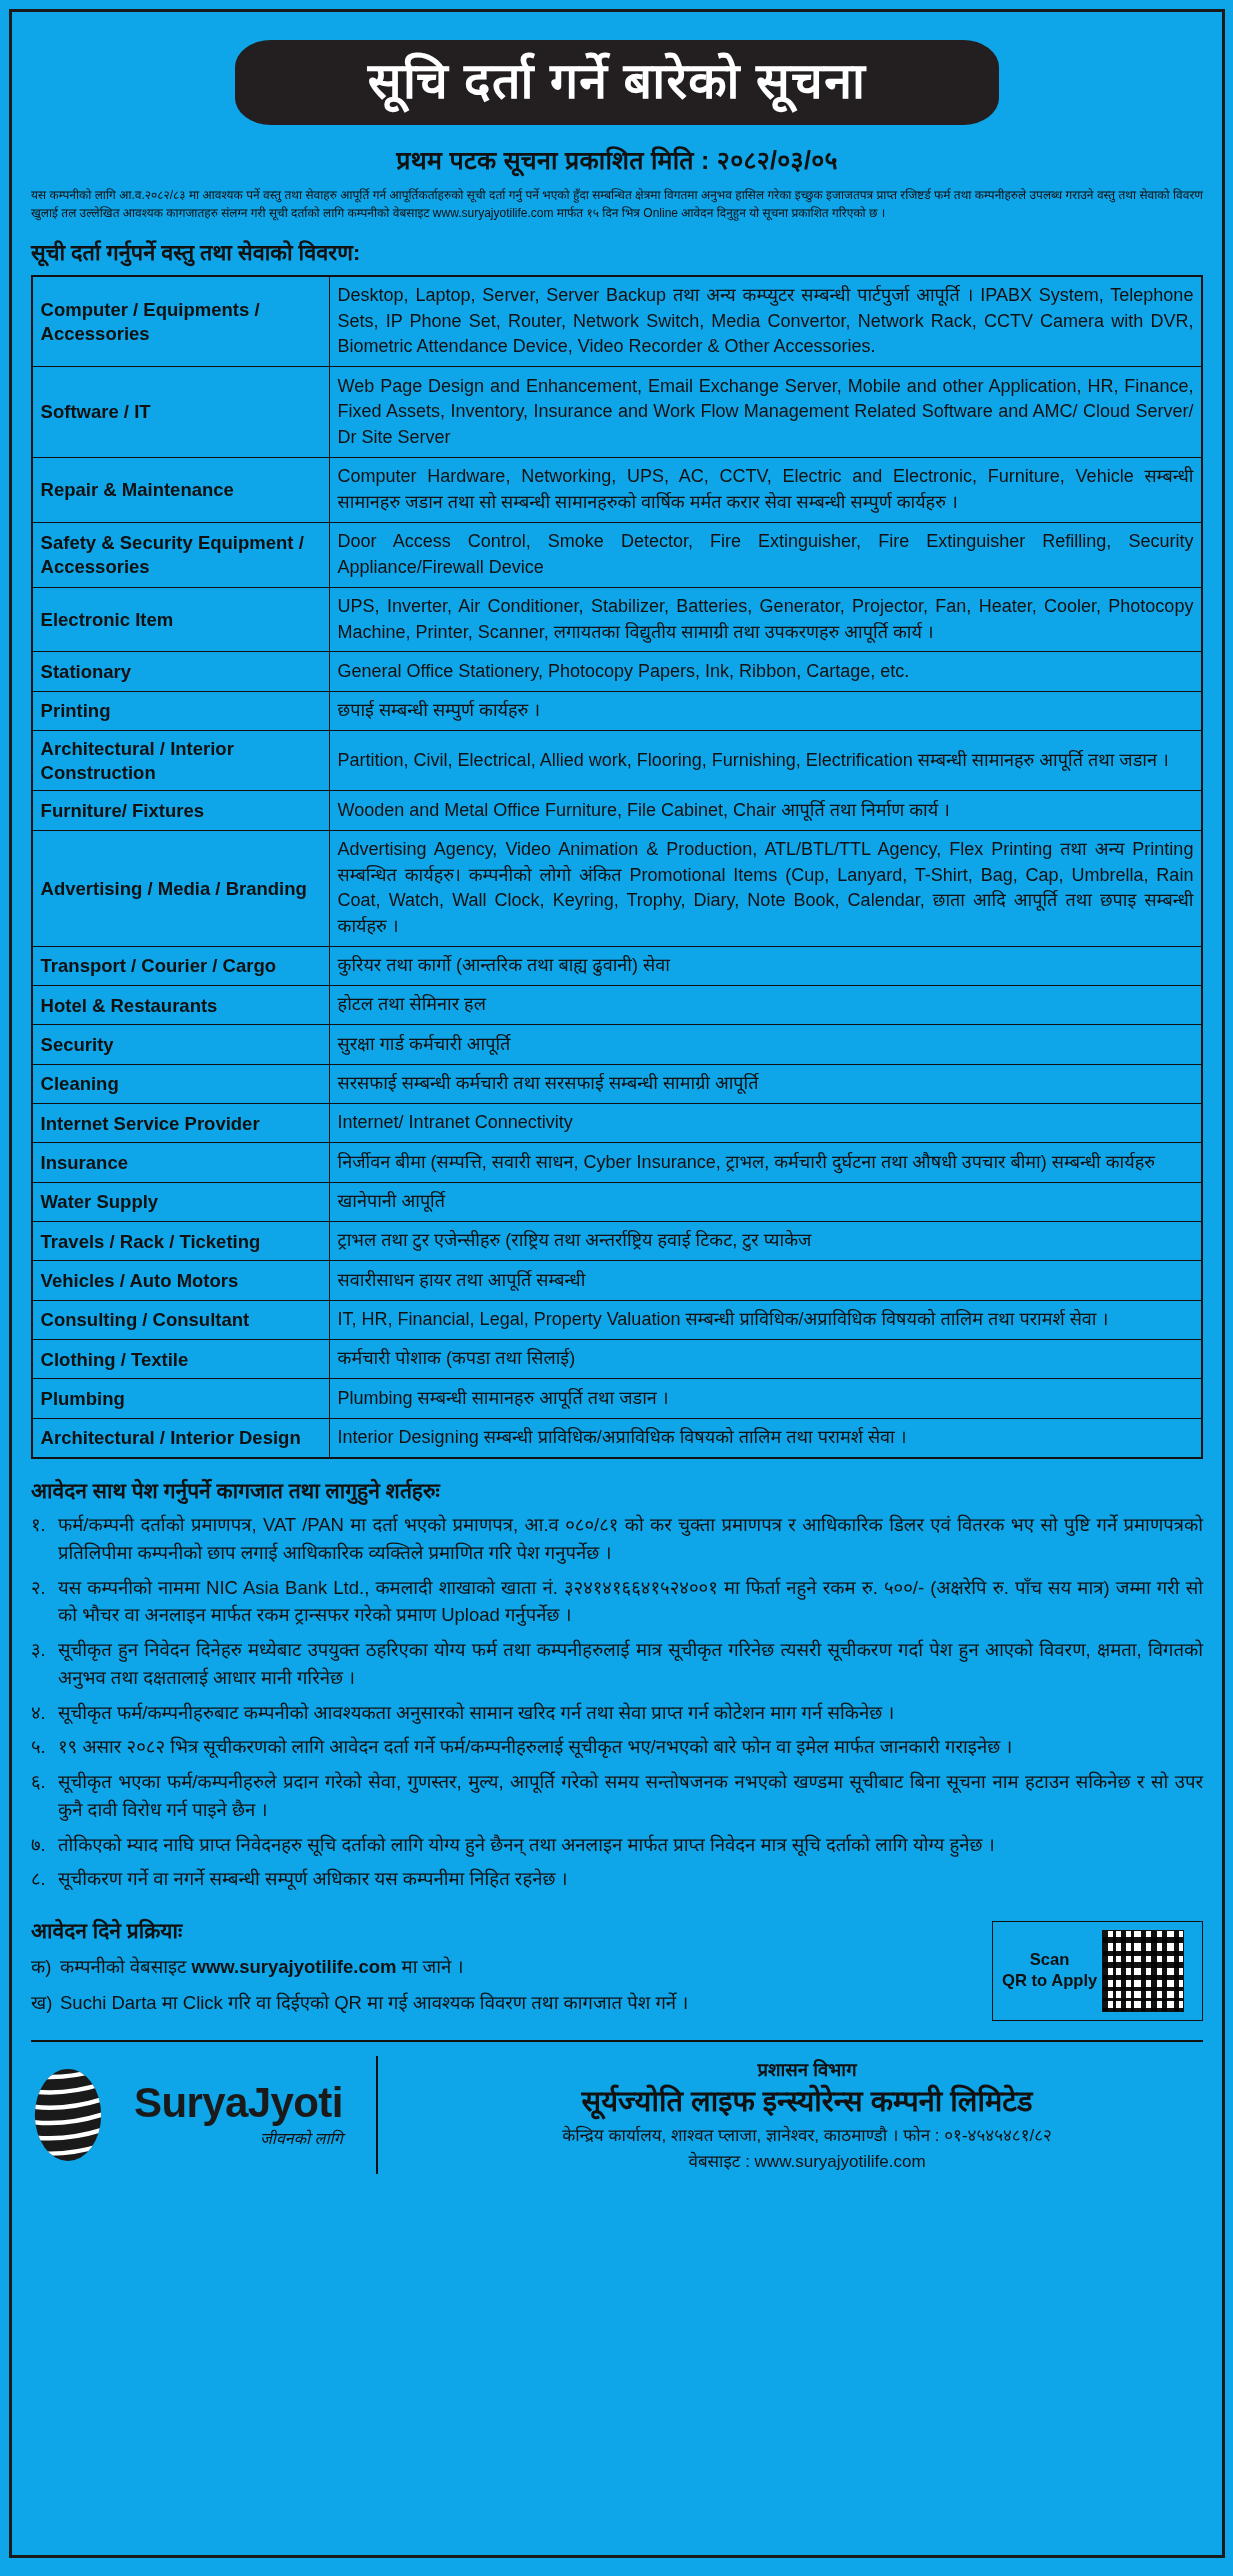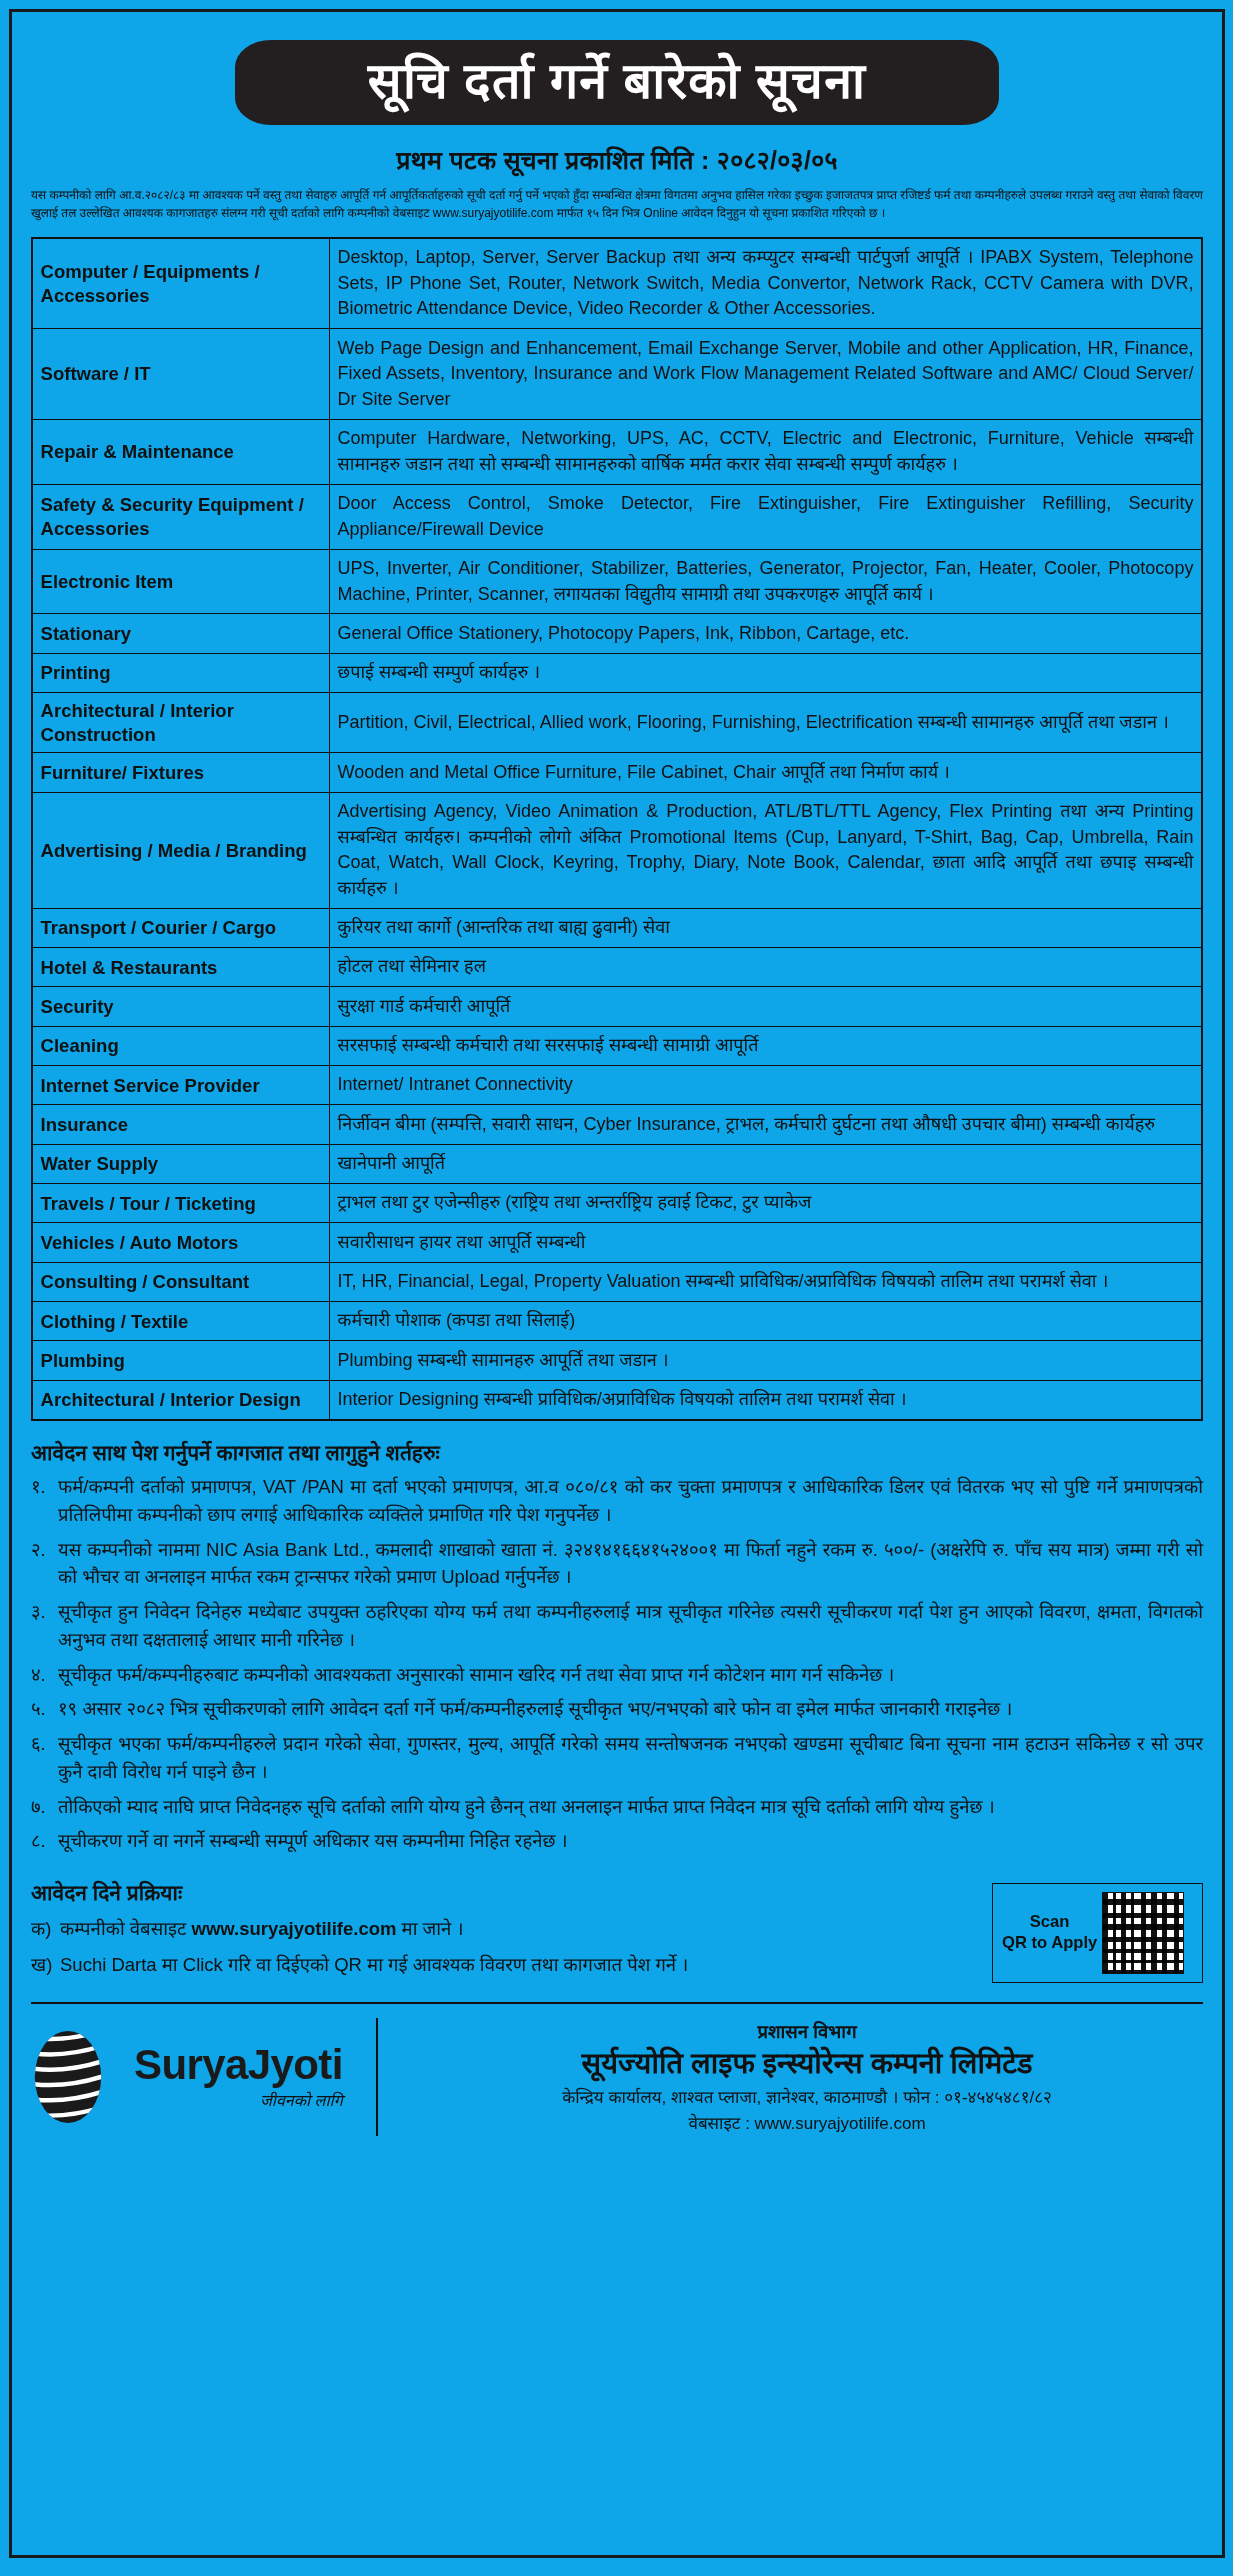--- a/index.html
+++ b/index.html
@@ -259,20 +259,21 @@
     <div class="banner-wrap">
       <div class="banner">
         <div class="banner-title">सूचि दर्ता गर्ने बारेको सूचना</div>
       </div>
     </div>
 
     <div class="pub-date">प्रथम पटक सूचना प्रकाशित मिति : २०८२/०३/०५</div>
 
     <div class="intro-para">यस कम्पनीको लागि आ.व.२०८२/८३ मा आवश्यक पर्ने वस्तु तथा सेवाहरु आपूर्ति गर्न आपूर्तिकर्ताहरुको सूची दर्ता गर्नु पर्ने भएको हुँदा सम्बन्धित क्षेत्रमा विगतमा अनुभव हासिल गरेका इच्छुक इजाजतपत्र प्राप्त रजिष्टर्ड फर्म तथा कम्पनीहरुले उपलब्ध गराउने वस्तु तथा सेवाको विवरण खुलाई तल उल्लेखित आवश्यक कागजातहरु संलग्न गरी सूची दर्ताको लागि कम्पनीको वेबसाइट www.suryajyotilife.com मार्फत १५ दिन भित्र Online आवेदन दिनुहुन यो सूचना प्रकाशित गरिएको छ ।</div>
 
+    <div class="section-head">सूची दर्ता गर्नुपर्ने वस्तु तथा सेवाको विवरण:</div>
 
     <table class="cat-table">
       <tbody>
         <tr>
           <td class="cat-name">Computer / Equipments / Accessories</td>
           <td class="cat-desc">Desktop, Laptop, Server, Server Backup तथा अन्य कम्प्युटर सम्बन्धी पार्टपुर्जा आपूर्ति । IPABX System, Telephone Sets, IP Phone Set, Router, Network Switch, Media Convertor, Network Rack, CCTV Camera with DVR, Biometric Attendance Device, Video Recorder &amp; Other Accessories.</td>
         </tr>
         <tr>
           <td class="cat-name">Software / IT</td>
           <td class="cat-desc">Web Page Design and Enhancement, Email Exchange Server, Mobile and other Application, HR, Finance, Fixed Assets, Inventory, Insurance and Work Flow Management Related Software and AMC/ Cloud Server/ Dr Site Server</td>
@@ -331,21 +332,21 @@
         </tr>
         <tr>
           <td class="cat-name">Insurance</td>
           <td class="cat-desc nep">निर्जीवन बीमा (सम्पत्ति, सवारी साधन, Cyber Insurance, ट्राभल, कर्मचारी दुर्घटना तथा औषधी उपचार बीमा) सम्बन्धी कार्यहरु</td>
         </tr>
         <tr>
           <td class="cat-name">Water Supply</td>
           <td class="cat-desc nep">खानेपानी आपूर्ति</td>
         </tr>
         <tr>
-          <td class="cat-name">Travels / Tour / Ticketing</td>
+          <td class="cat-name">Travels / Rack / Ticketing</td>
           <td class="cat-desc nep">ट्राभल तथा टुर एजेन्सीहरु (राष्ट्रिय तथा अन्तर्राष्ट्रिय हवाई टिकट, टुर प्याकेज</td>
         </tr>
         <tr>
           <td class="cat-name">Vehicles / Auto Motors</td>
           <td class="cat-desc nep">सवारीसाधन हायर तथा आपूर्ति सम्बन्धी</td>
         </tr>
         <tr>
           <td class="cat-name">Consulting / Consultant</td>
           <td class="cat-desc">IT, HR, Financial, Legal, Property Valuation सम्बन्धी प्राविधिक/अप्राविधिक विषयको तालिम तथा परामर्श सेवा ।</td>
         </tr>

